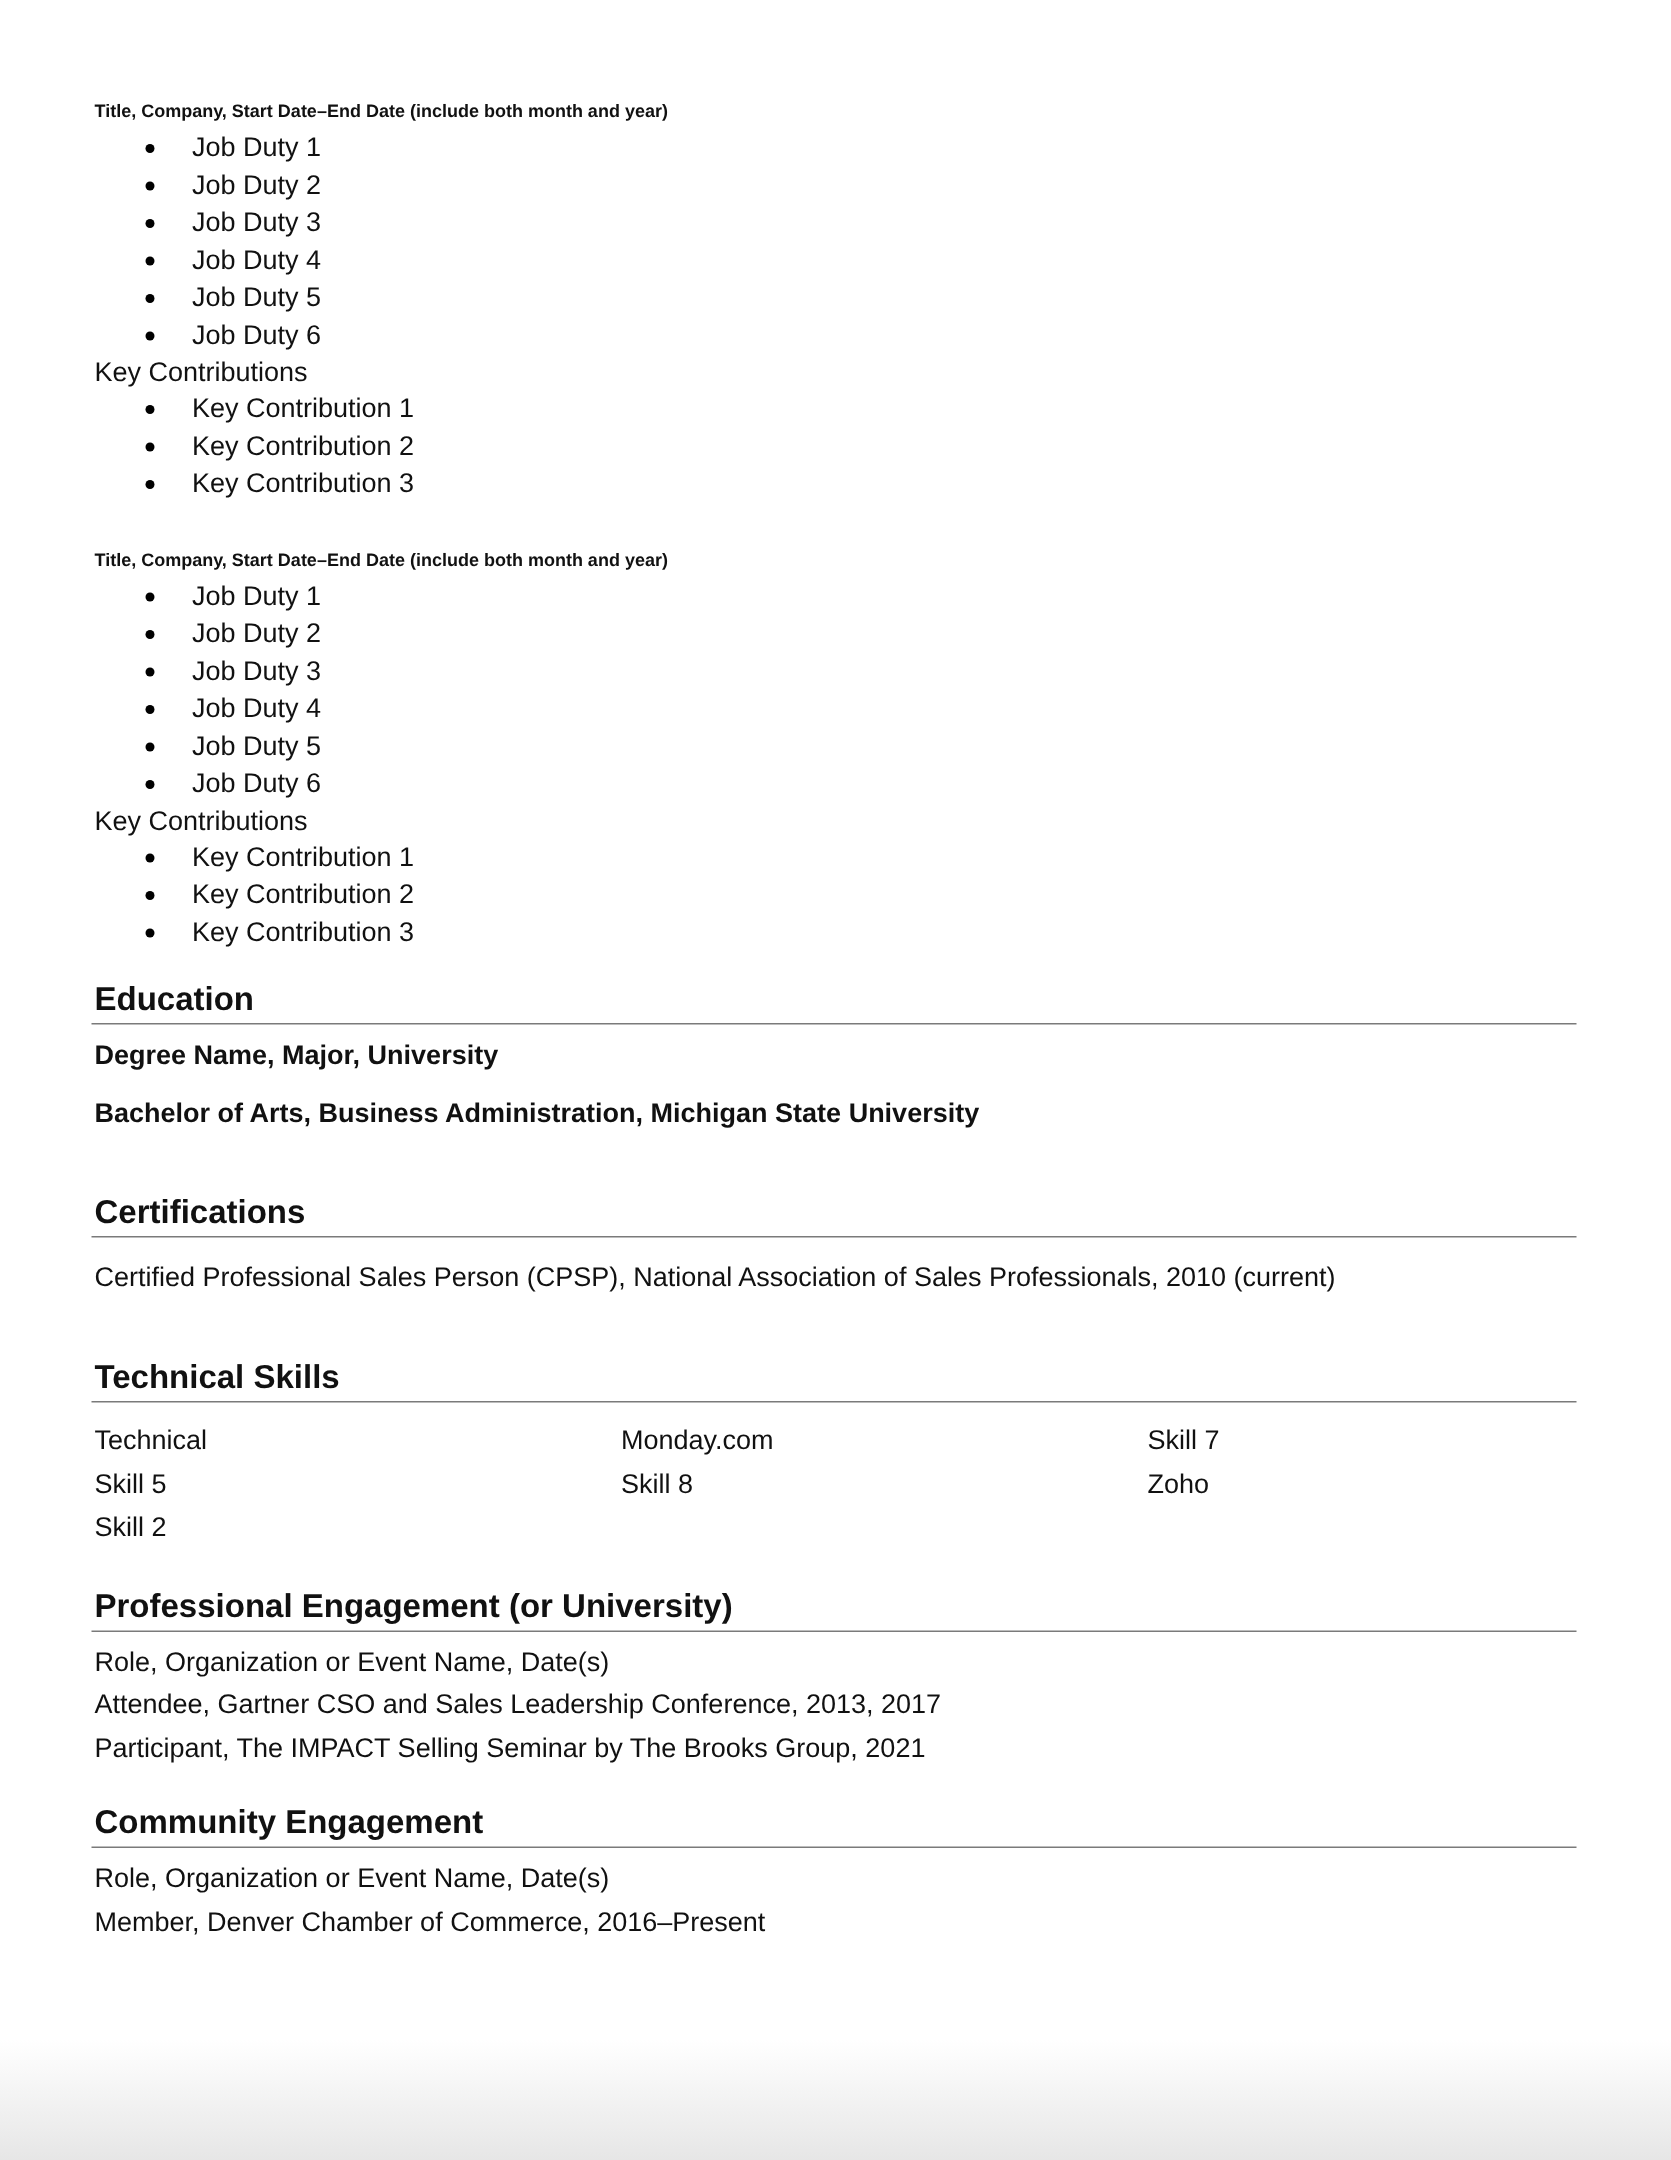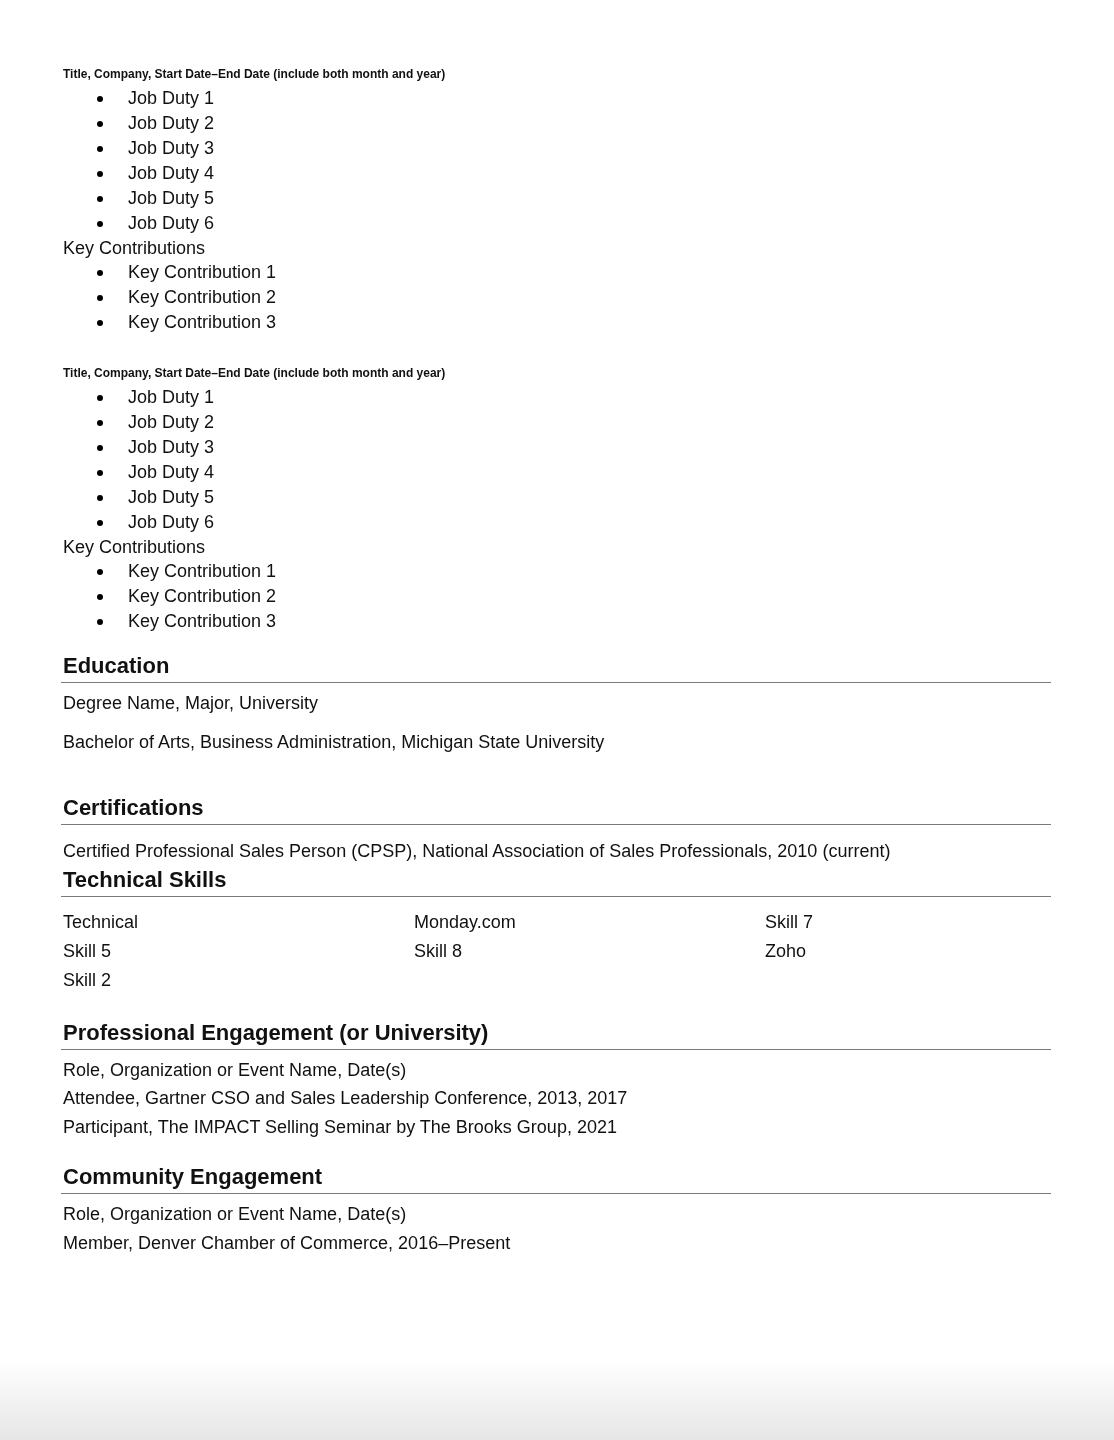--- a/index.html
+++ b/index.html
@@ -56,21 +56,21 @@
       font-size: 22px;
       line-height: 28px;
       margin: 0;
       padding-bottom: 2px;
       border-bottom: 1.5px solid #7a7a7a;
       position: relative;
       left: -2px;
       padding-left: 2px;
     }
     .edu-line {
-      font-weight: normal;
+      font-weight: bold;
       font-size: 18px;
       line-height: 24px;
     }
     .plain-line {
       font-size: 18px;
       line-height: 28.5px;
     }
     .skills-grid {
       display: grid;
       grid-template-columns: 351px 351px 288px;
@@ -119,21 +119,21 @@
       <li><span class="dot"></span><span>Key Contribution 3</span></li>
     </ul>
   </div>
 
   <div style="margin-bottom:40px;">
     <h2 class="section-title">Education</h2>
     <div class="edu-line" style="margin-top:8px;">Degree Name, Major, University</div>
     <div class="edu-line" style="margin-top:15px;">Bachelor of Arts, Business Administration, Michigan State University</div>
   </div>
 
-  <div style="">
+  <div style="margin-bottom:38px;">
     <h2 class="section-title">Certifications</h2>
     <div class="plain-line" style="margin-top:12px;">Certified Professional Sales Person (CPSP), National Association of Sales Professionals, 2010 (current)</div>
   </div>
 
   <div style="margin-bottom:24px;">
     <h2 class="section-title">Technical Skills</h2>
     <div class="skills-grid">
       <div>Technical</div>
       <div>Monday.com</div>
       <div>Skill 7</div>

